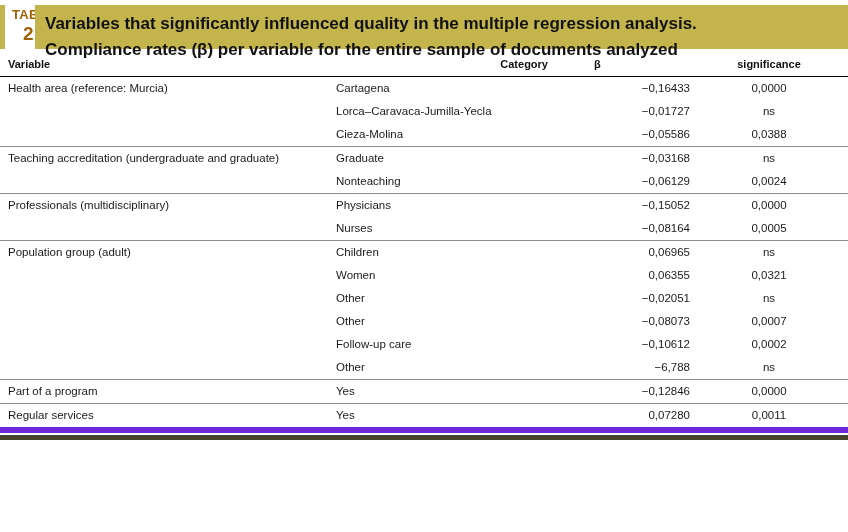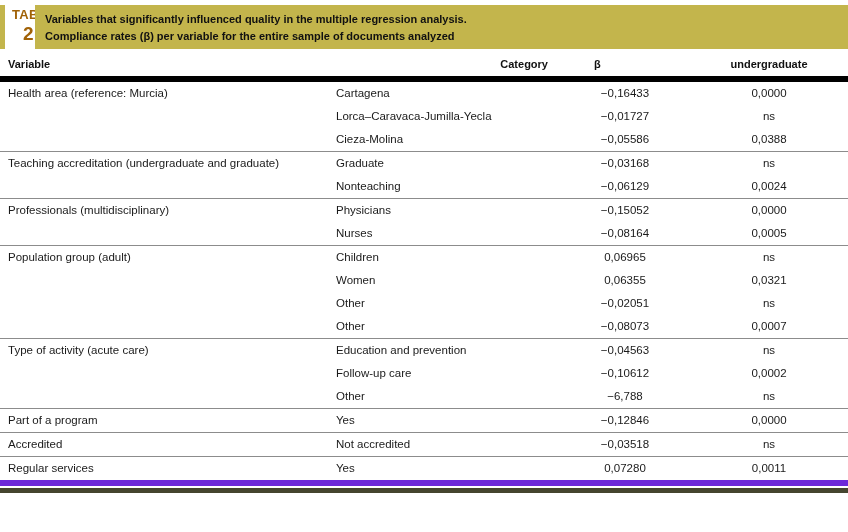--- a/index.html
+++ b/index.html
@@ -6,40 +6,40 @@
   body { background: #ffffff; font-family: "Liberation Sans", sans-serif; }
   .page { width: 848px; height: 532px; background: #ffffff; overflow: hidden; position: relative; }
 
   
   .header { position: relative; display: flex; align-items: stretch; margin-top: 5px; height: 44px; }
   .left-stripe { width: 5px; background: #c3b54c; }
   .label-block { width: 30px; padding-left: 7px; padding-top: 2px; color: #a16207; }
   .lbl-table { font-size: 13px; font-weight: bold; letter-spacing: 0.3px; }
   .lbl-num { font-size: 19px; font-weight: bold; padding-left: 11px; margin-top: 1px; }
   .title-band { flex: 1; background: #c3b54c; padding: 6px 14px 0 10px; }
-  .title-line { font-size: 11px; font-weight: bold; color: #111111; line-height: 1.55; }
+  .title-line { font-size: 17px; font-weight: bold; color: #111111; line-height: 1.55; }
 
   
   table { width: 848px; border-collapse: collapse; table-layout: fixed; margin-top: 6px; }
   th { font-size: 11px; font-weight: bold; color: #111111; padding: 3px 0 6px 0; vertical-align: bottom; }
   td { font-size: 11.5px; color: #1a1a1a; padding: 5px 0; line-height: 13px; vertical-align: middle; }
 
   col.w-var { width: 330px; }
   col.w-cat { width: 218px; }
   col.w-beta { width: 142px; }
   col.w-sig { width: 158px; }
 
   th.c-var, td.c-var { text-align: left; padding-left: 8px; }
   th.c-cat { text-align: right; padding-left: 57px; }
   td.c-cat { text-align: left; padding-left: 6px; }
   th.c-beta { text-align: left; padding-left: 46px; }
-  td.c-beta { text-align: center; padding-left: 12px; }
+  td.c-beta { text-align: right; padding-left: 12px; }
   th.c-sig, td.c-sig { text-align: center; }
 
-  thead th { border-bottom: 6px solid #000000; }
+  thead th { border-bottom: 1px solid #000000; }
   tr.group-start td { border-top: 1px solid #8c8c8c; }
   tbody tr:last-child td { border-bottom: 6px solid #6d28d9; }
 
   .bottom-bar { height: 5px; background: #45452f; margin-top: 2px; }
 </style>
 </head>
 <body>
 
 <div class="page">
 
@@ -60,21 +60,21 @@
       <col class="w-var">
         <col class="w-cat">
         <col class="w-beta">
         <col class="w-sig">
     </colgroup>
     <thead>
       <tr>
         <th class="c-var">Variable</th>
         <th class="c-cat">Category</th>
         <th class="c-beta">β</th>
-        <th class="c-sig">undergraduate</th>
+        <th class="c-sig">significance</th>
       </tr>
     </thead>
     <tbody>
       <tr>
         <td class="c-var">Health area (reference: Murcia)</td>
         <td class="c-cat">Cartagena</td>
         <td class="c-beta">−0,16433</td>
         <td class="c-sig">0,0000</td>
       </tr>
       <tr>
@@ -130,51 +130,39 @@
         <td class="c-cat">Other</td>
         <td class="c-beta">−0,02051</td>
         <td class="c-sig">ns</td>
       </tr>
       <tr>
         <td class="c-var"></td>
         <td class="c-cat">Other</td>
         <td class="c-beta">−0,08073</td>
         <td class="c-sig">0,0007</td>
       </tr>
-      <tr class="group-start">
-        <td class="c-var">Type of activity (acute care)</td>
-        <td class="c-cat">Education and prevention</td>
-        <td class="c-beta">−0,04563</td>
-        <td class="c-sig">ns</td>
-      </tr>
       <tr>
         <td class="c-var"></td>
         <td class="c-cat">Follow-up care</td>
         <td class="c-beta">−0,10612</td>
         <td class="c-sig">0,0002</td>
       </tr>
       <tr>
         <td class="c-var"></td>
         <td class="c-cat">Other</td>
         <td class="c-beta">−6,788</td>
         <td class="c-sig">ns</td>
       </tr>
       <tr class="group-start">
         <td class="c-var">Part of a program</td>
         <td class="c-cat">Yes</td>
         <td class="c-beta">−0,12846</td>
         <td class="c-sig">0,0000</td>
       </tr>
       <tr class="group-start">
-        <td class="c-var">Accredited</td>
-        <td class="c-cat">Not accredited</td>
-        <td class="c-beta">−0,03518</td>
-        <td class="c-sig">ns</td>
-      </tr>
-      <tr class="group-start">
         <td class="c-var">Regular services</td>
         <td class="c-cat">Yes</td>
         <td class="c-beta">0,07280</td>
         <td class="c-sig">0,0011</td>
       </tr>
     </tbody>
   </table>
 
   <div class="bottom-bar"></div>
 

